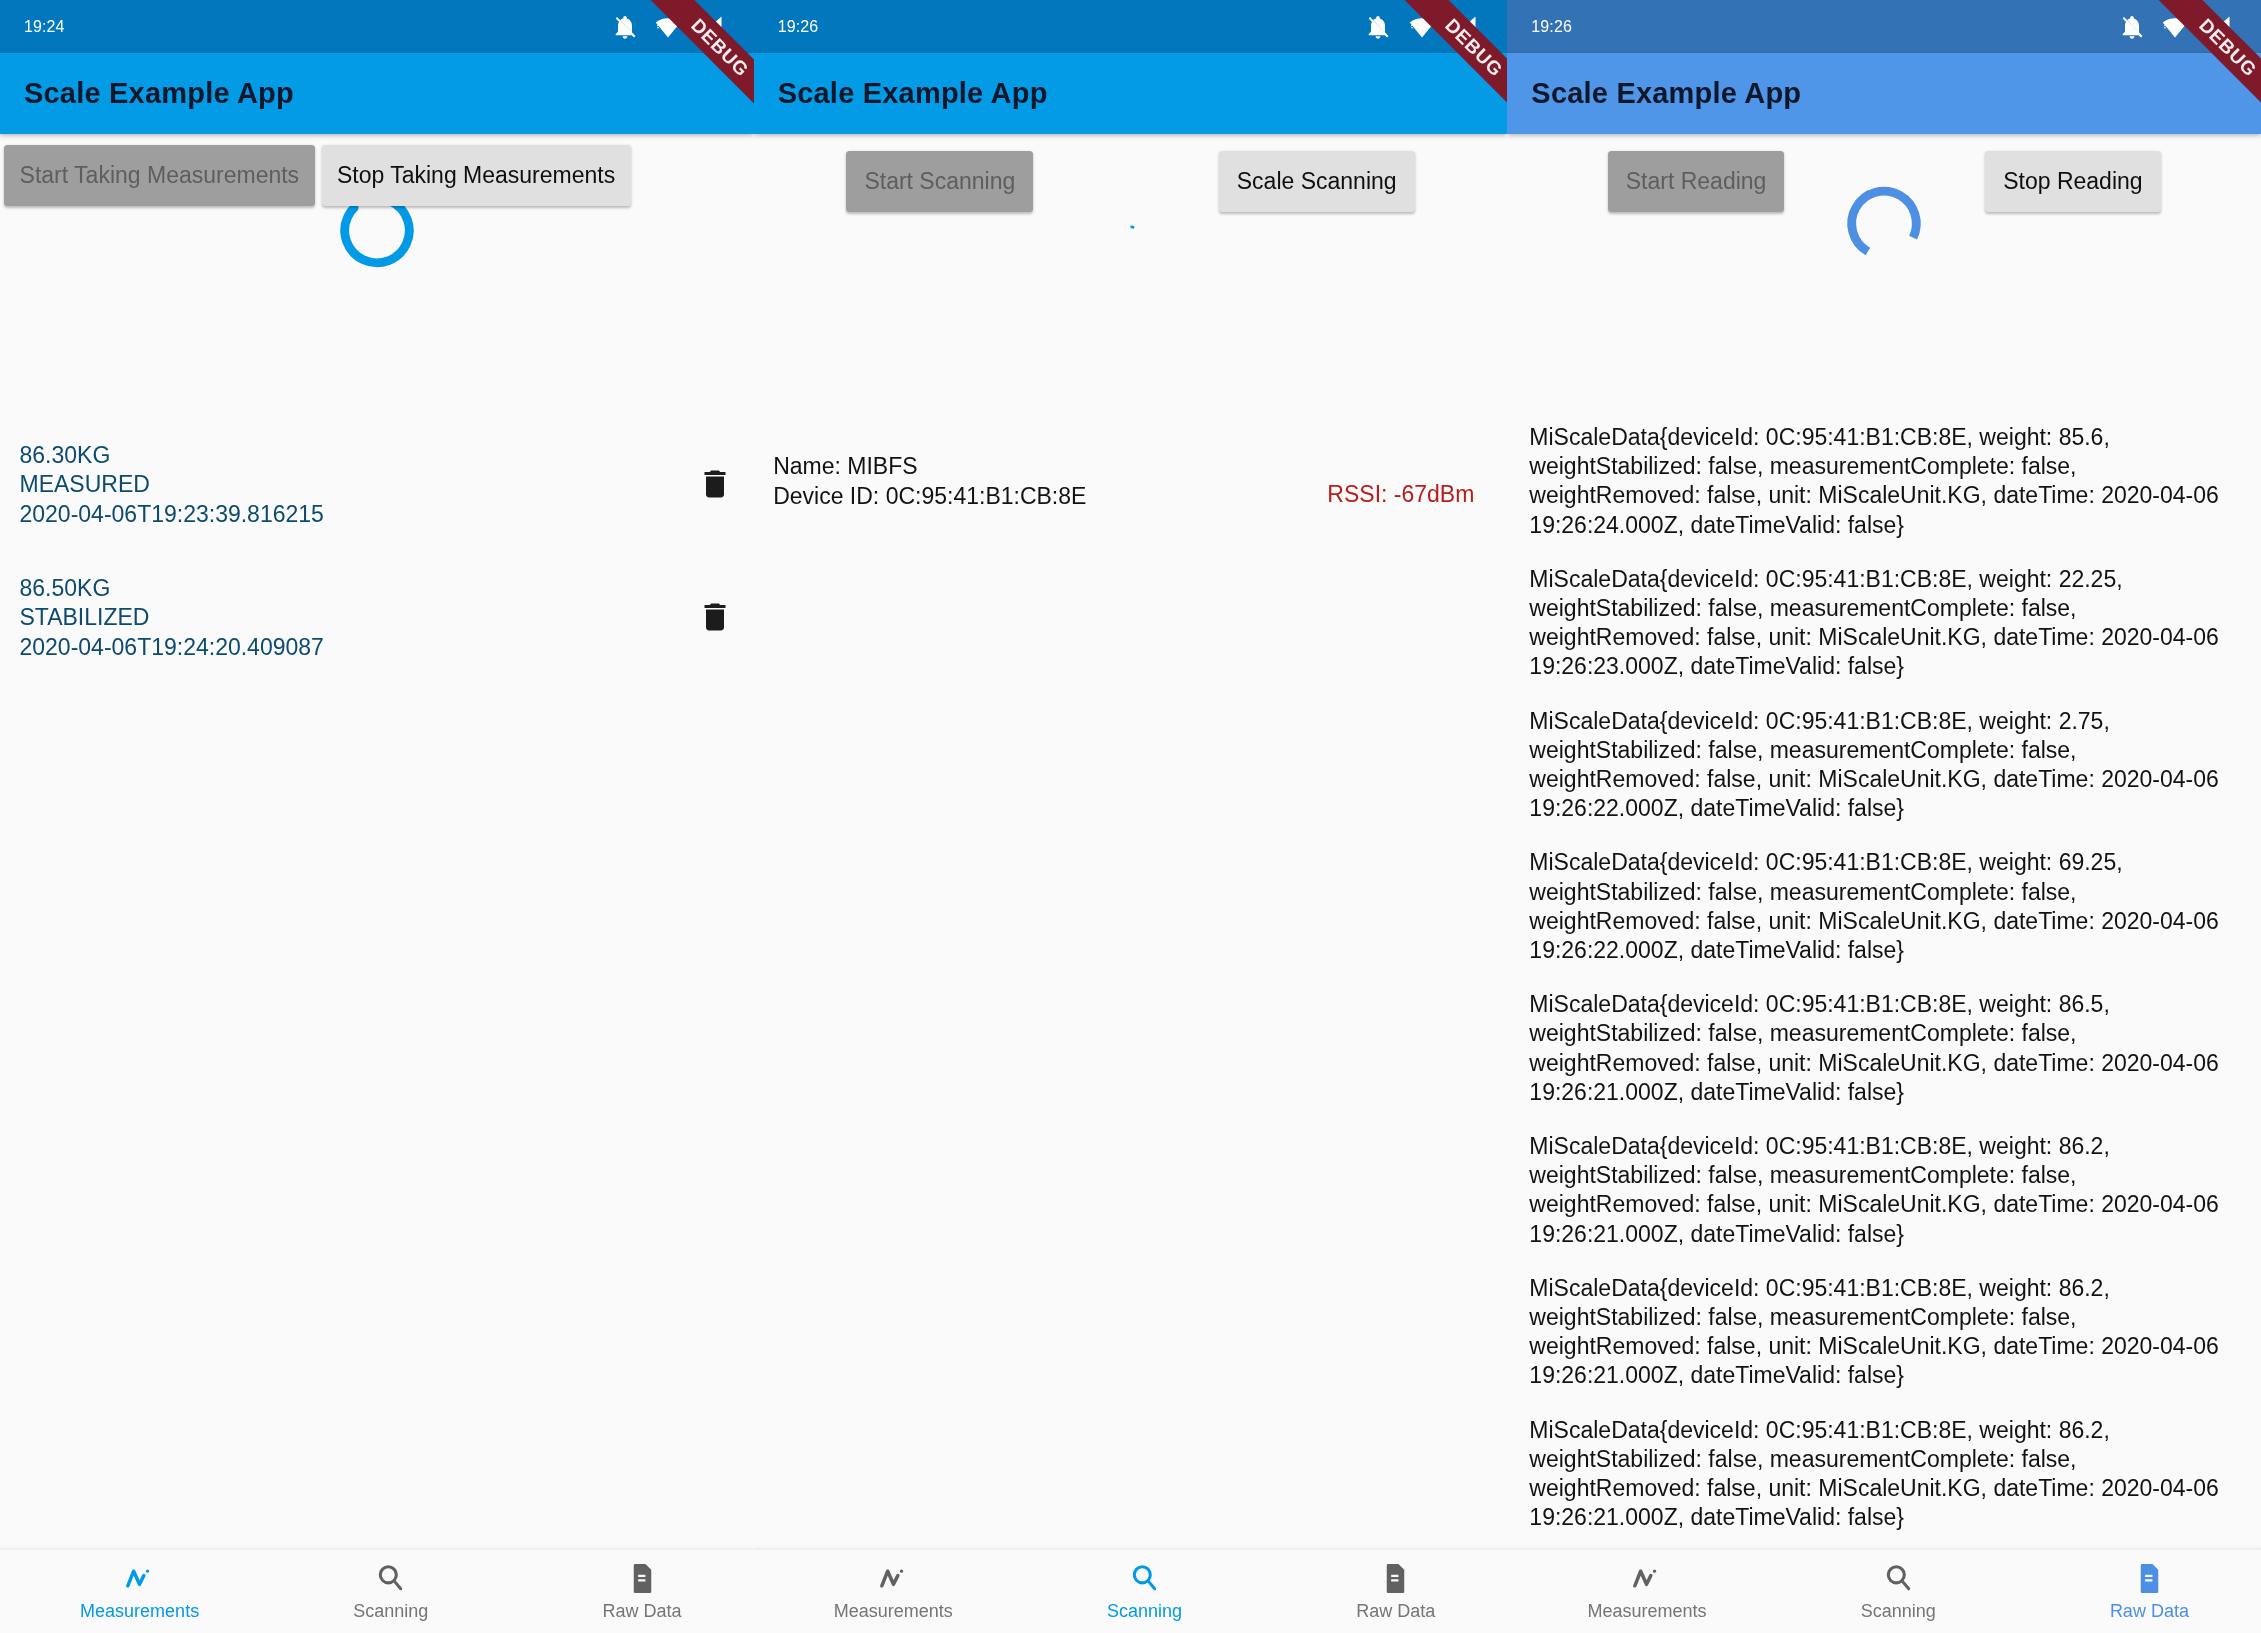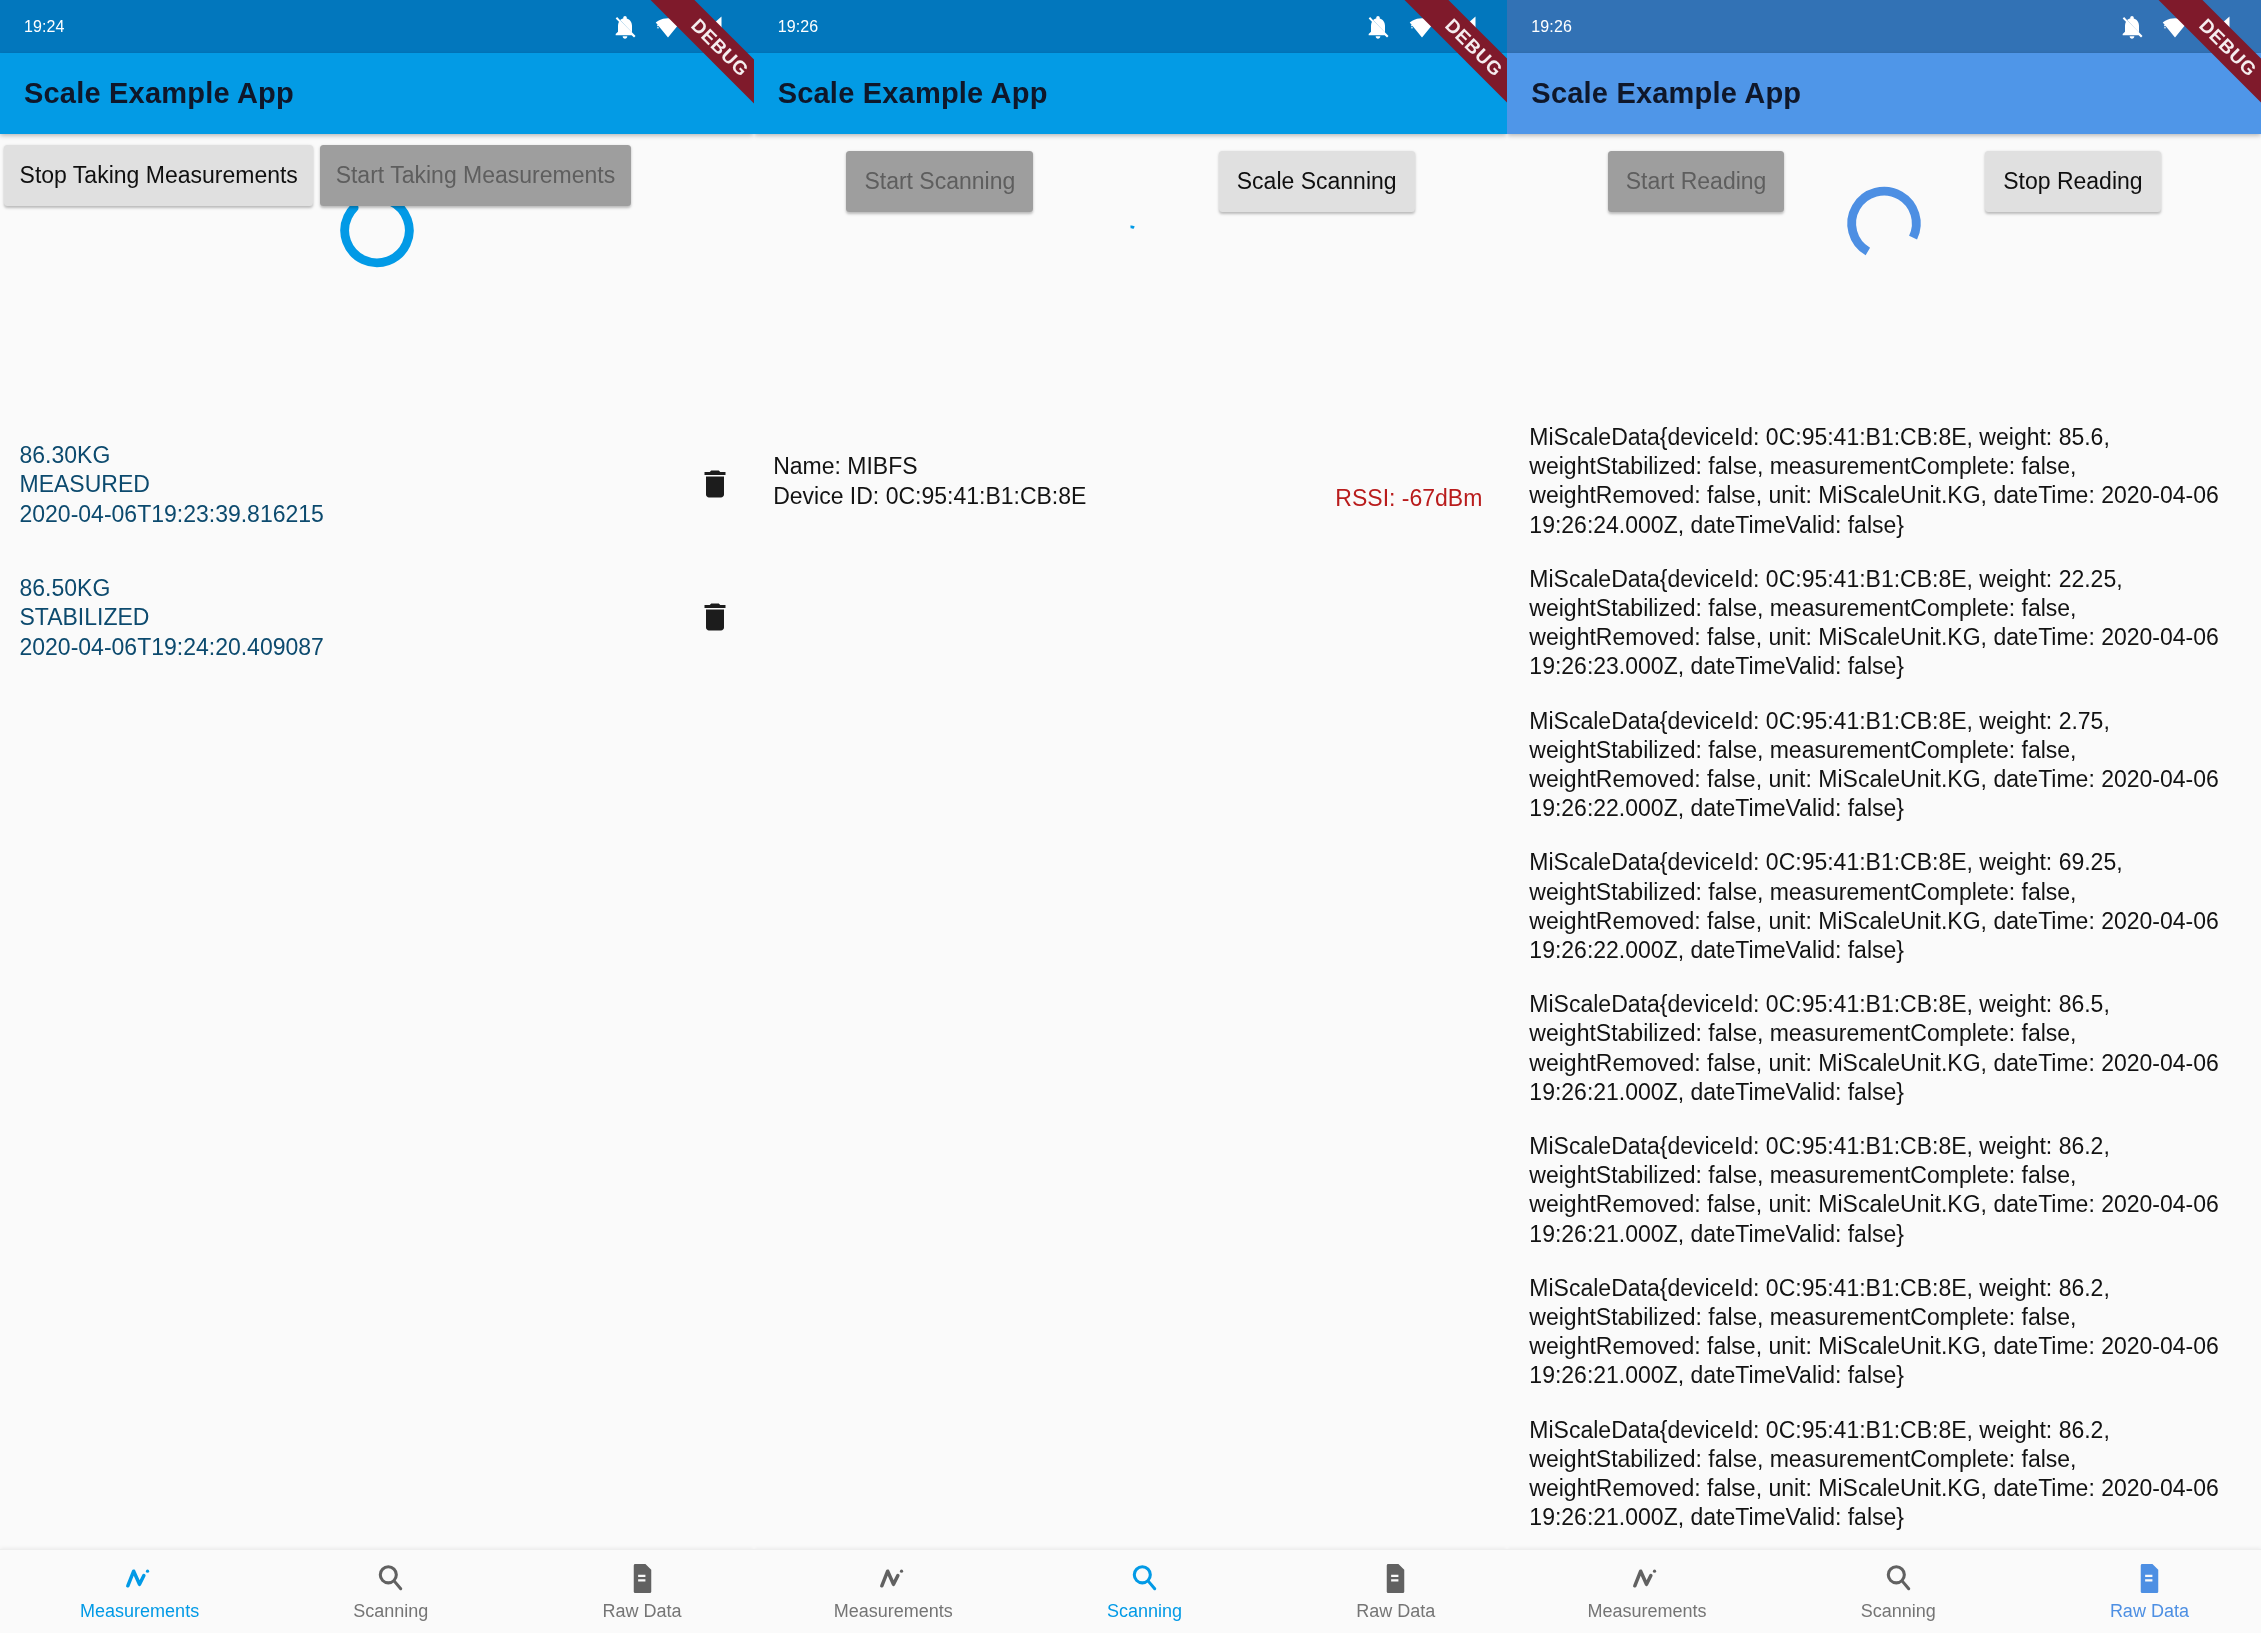--- a/index.html
+++ b/index.html
@@ -98,22 +98,22 @@
     display:flex; align-items:flex-start;
     padding:0 21px 0 19.5px;
     height:133px;
   }
   .mtext { font-size:23px; line-height:1.28; color:#0c4a6e; }
   .mdel { margin-left:auto; margin-top:25px; }
   .mdel svg { display:block; }
 
   
   .devrow {
-    position:absolute; left:0; right:4px; top:318px;
-    display:flex; align-items:flex-end;
+    position:absolute; left:0; right:12px; top:318px;
+    display:flex; align-items:center;
     padding:0 21px 0 19.5px;
   }
   .devinfo { font-size:23px; line-height:1.30; color:#121212; }
   .rssi { margin-left:auto; font-size:23px; color:#b91c1c; margin-top:25px; }
 
   
   .readings { position:absolute; left:0; right:0; top:289px; bottom:0; padding:0 22px; }
   .readings-title { font-size:23px; color:#121212; text-align:center; margin-bottom:18px; }
   .reading {
     font-size:23px; line-height:1.27; color:#121212;
@@ -171,22 +171,22 @@
     <div class="appbar">
       <span class="appbar-title">Scale Example App</span>
     </div>
 
     <div class="ribbon">
       <div class="ribbon-band">DEBUG</div>
     </div>
 
     <div class="body">
       <div class="btnrow fullwidth">
+        <button class="mbtn disabled">Start Taking Measurements</button>
         <button class="mbtn enabled">Stop Taking Measurements</button>
-        <button class="mbtn disabled">Start Taking Measurements</button>
       </div>
 
       <div class="spinner" style="top:54px;">
         <svg width="85" height="85" viewBox="0 0 50 50">
           <circle cx="25" cy="25" r="19" fill="none" stroke="#029ae6" stroke-width="5.2" stroke-linecap="round" stroke-dasharray="96 120" transform="rotate(-65 25 25)"></circle>
         </svg>
       </div>
 
       <div class="mlist">
         <div class="mrow">

